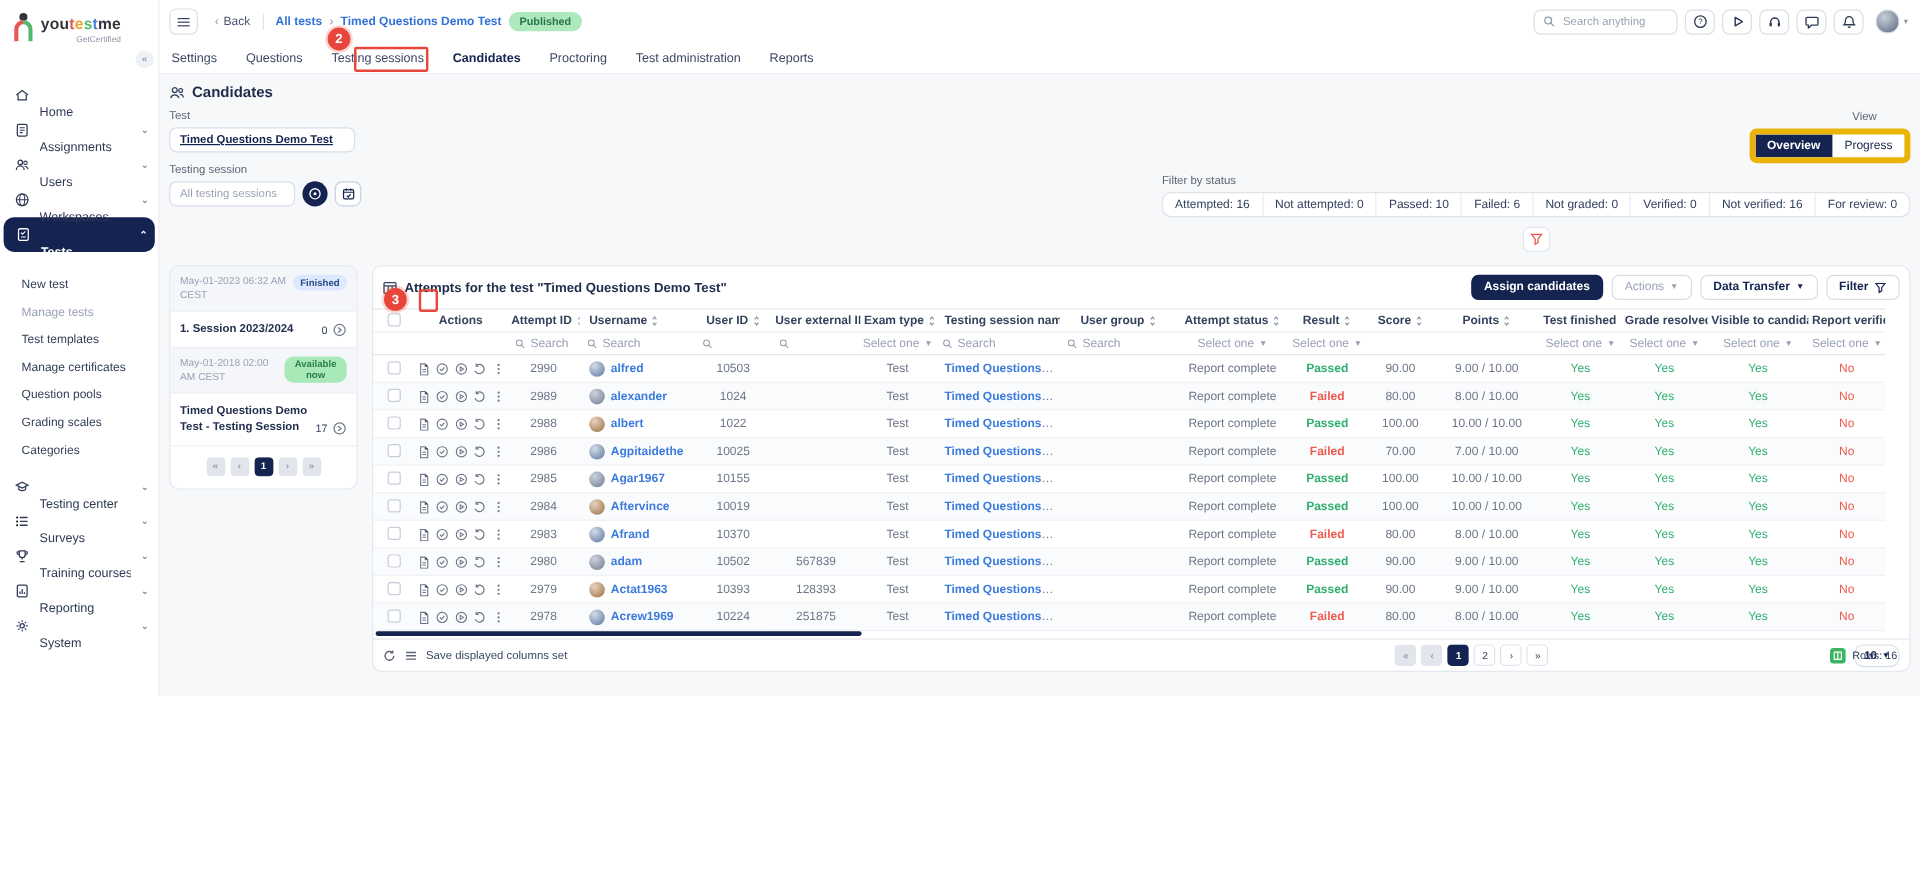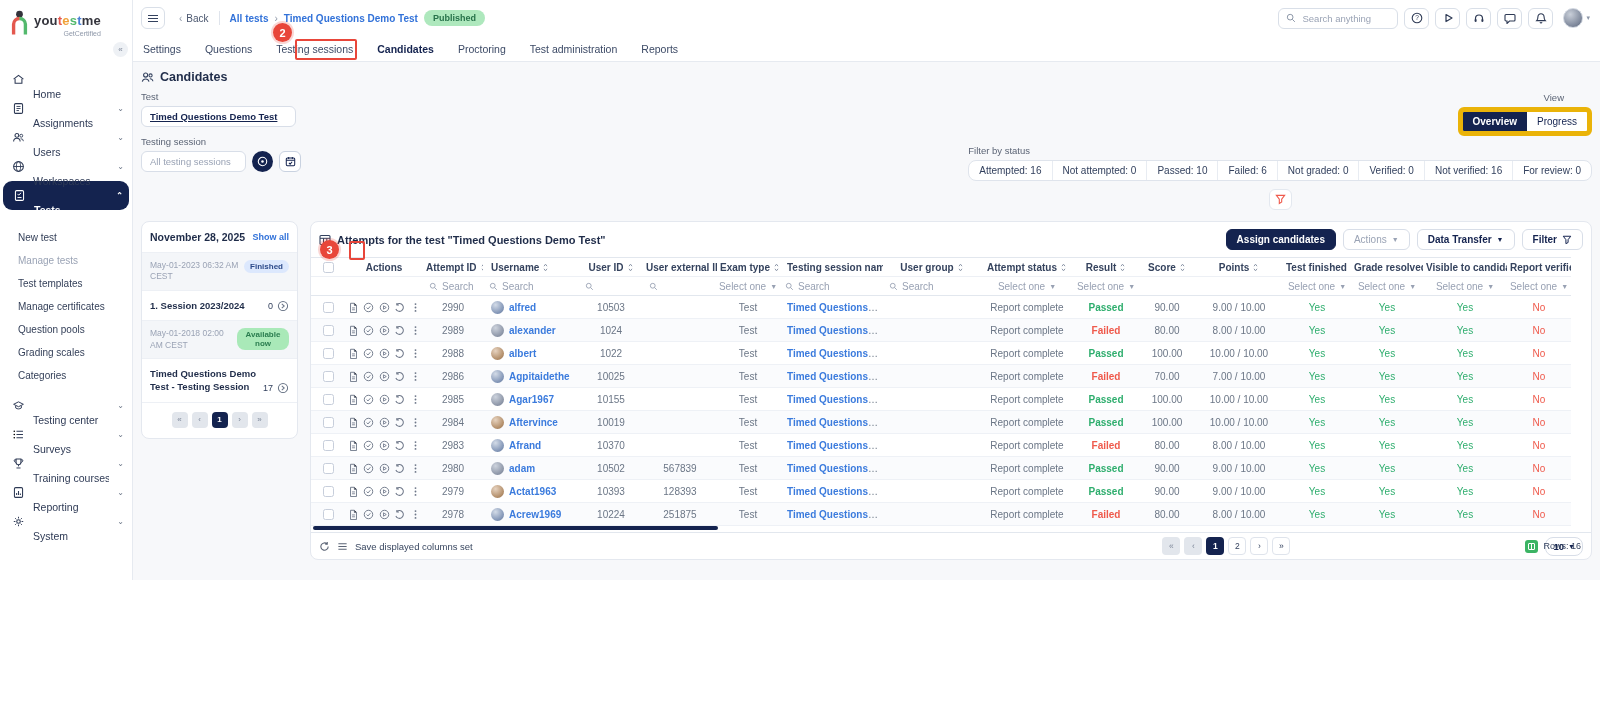--- a/index.html
+++ b/index.html
@@ -423,24 +423,20 @@
                   <path d="M1.5 1.5 h9 L7.3 5.6 v3.2 l-2.6 1.6 V5.6 Z" fill="none" stroke="currentColor" stroke-width="1.2"></path>
                 </svg>
             </div>
           </div>
         </div>
       </div>
 
       <div class="body-row">
 
         <div class="cal-card">
-          <div class="cal-head">
-            <span class="cal-title">November 28, 2025</span>
-            <a class="cal-showall">Show all</a>
-          </div>
           <div id="cal-sessions">
               <div class="sess-meta">
                 <div class="sess-date">May-01-2023 06:32 AM CEST</div>
                 <span class="sess-badge finished">Finished</span>
               </div>
               <div class="sess-name-row">
                 <div class="sess-name">1. Session 2023/2024</div>
                 <div class="sess-count">
                   <span>0</span>
                   <svg viewBox="0 0 13 13">

